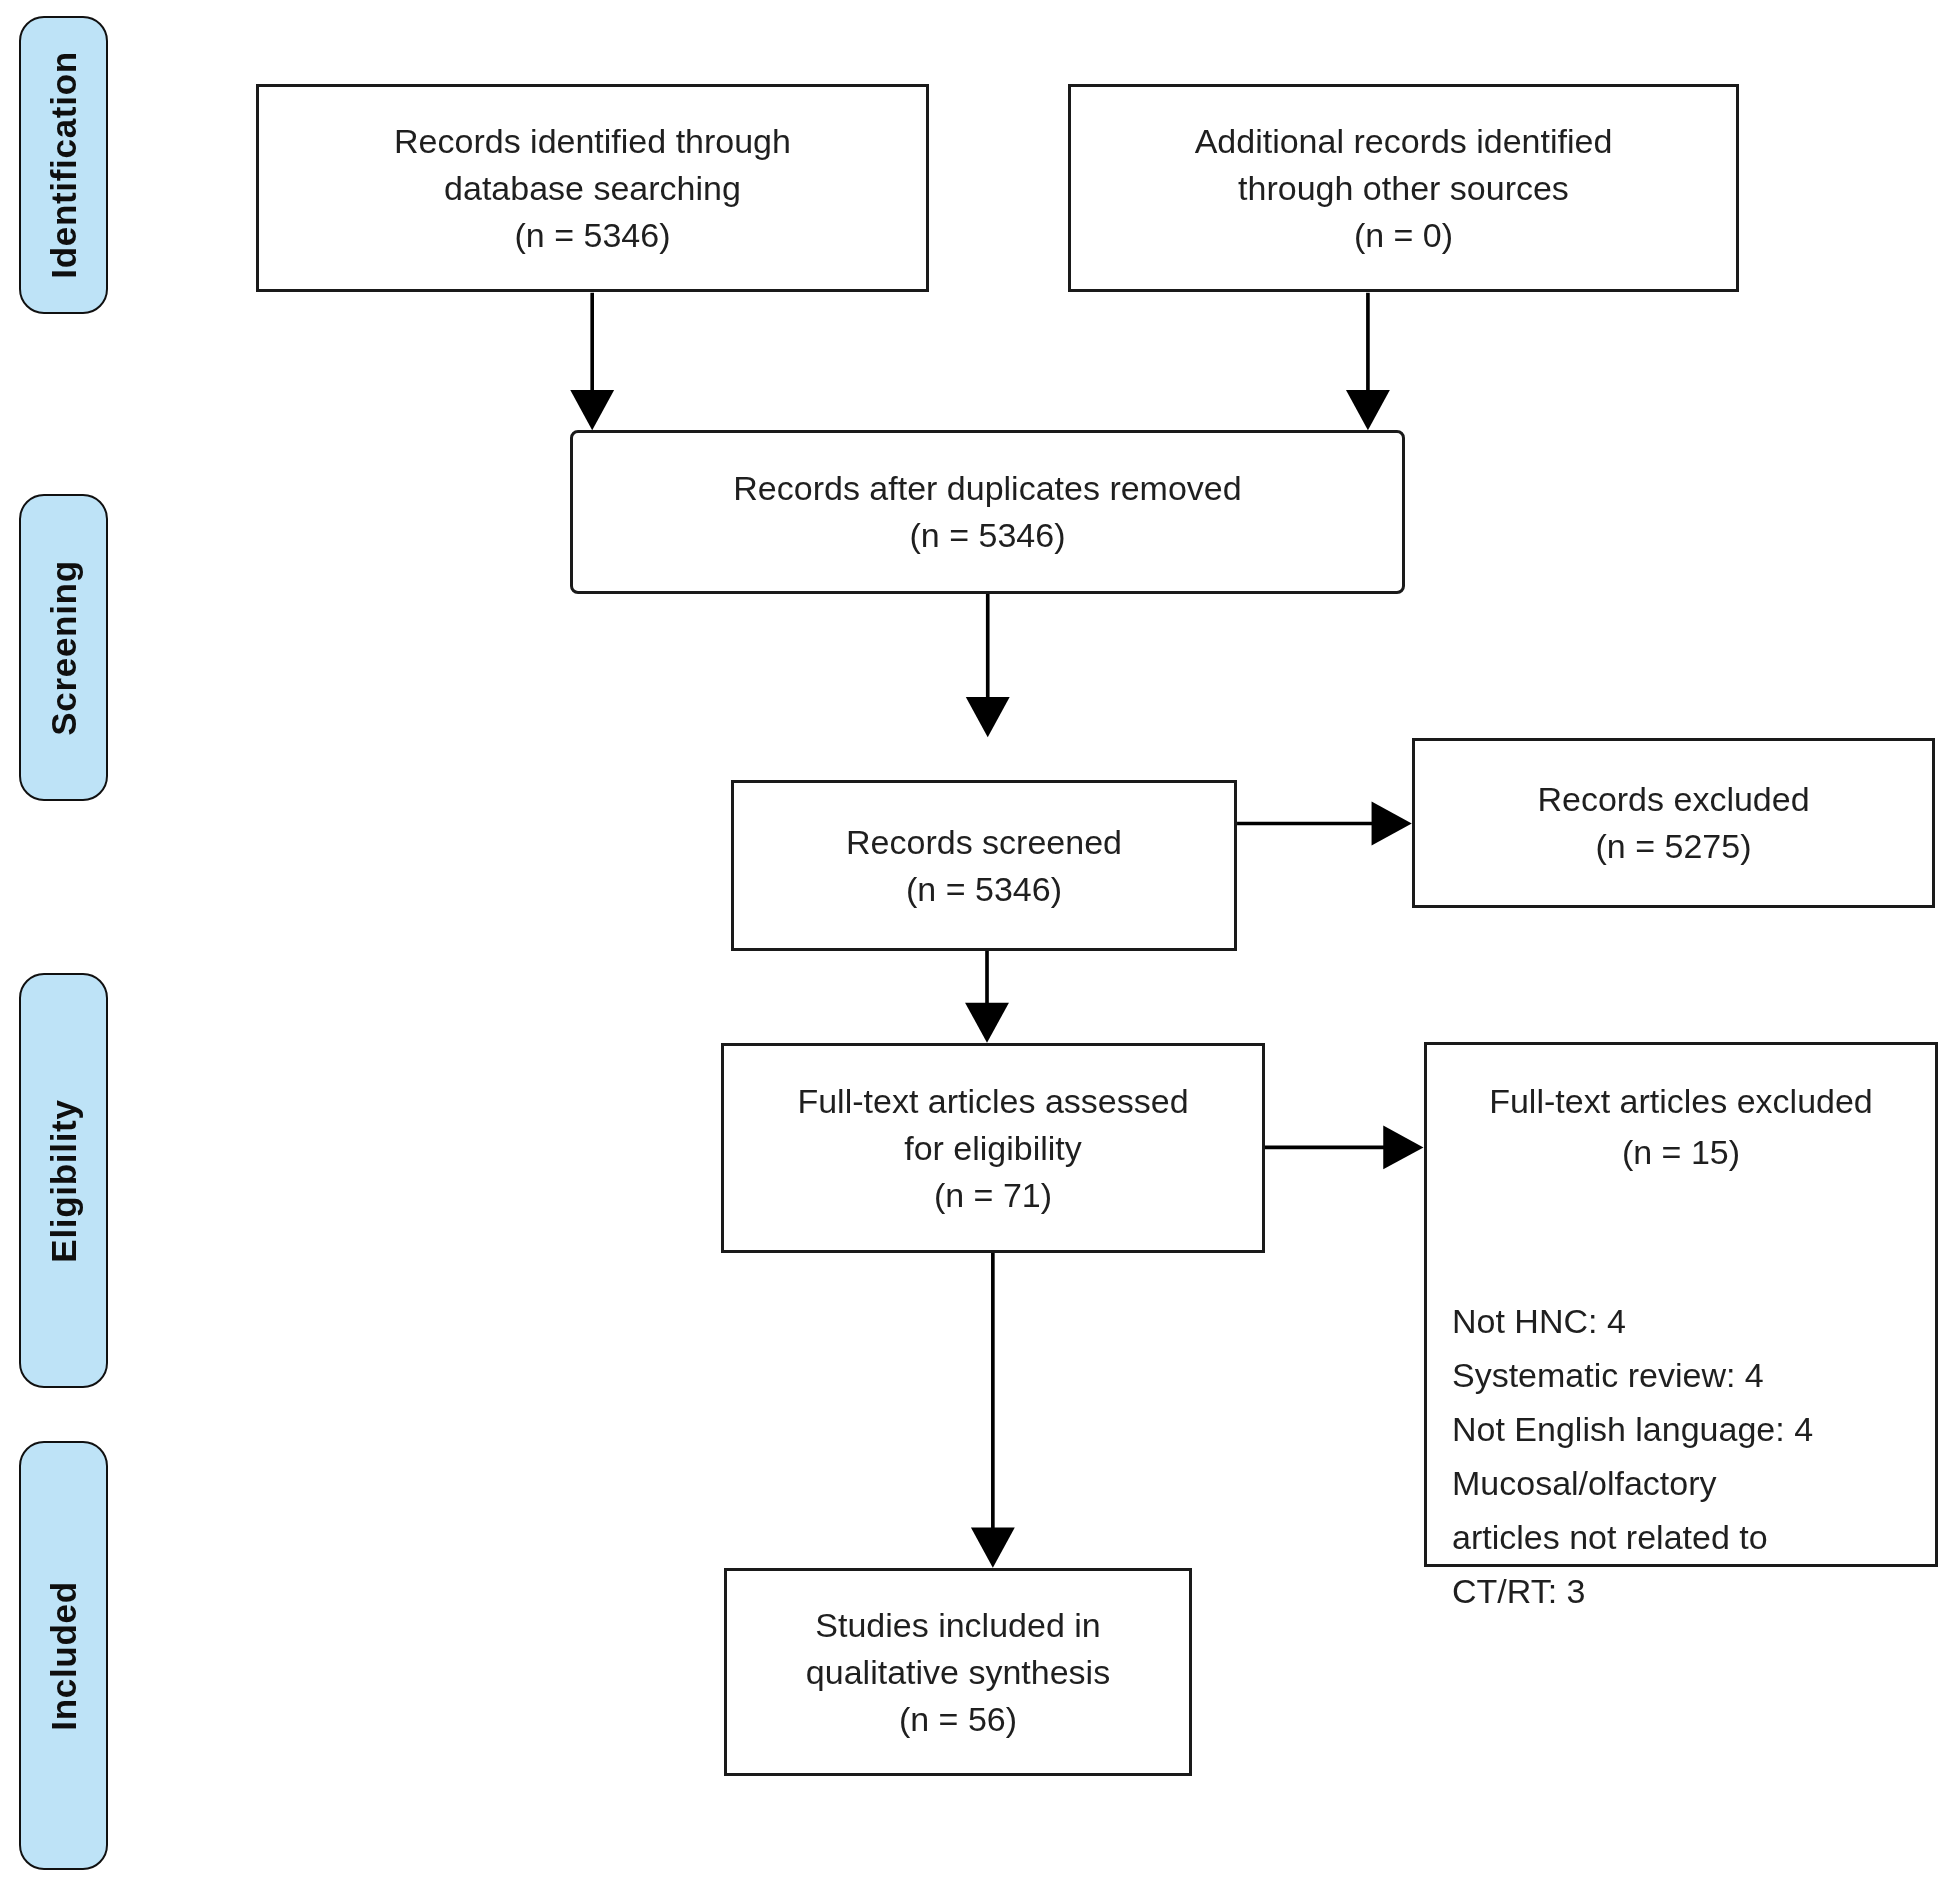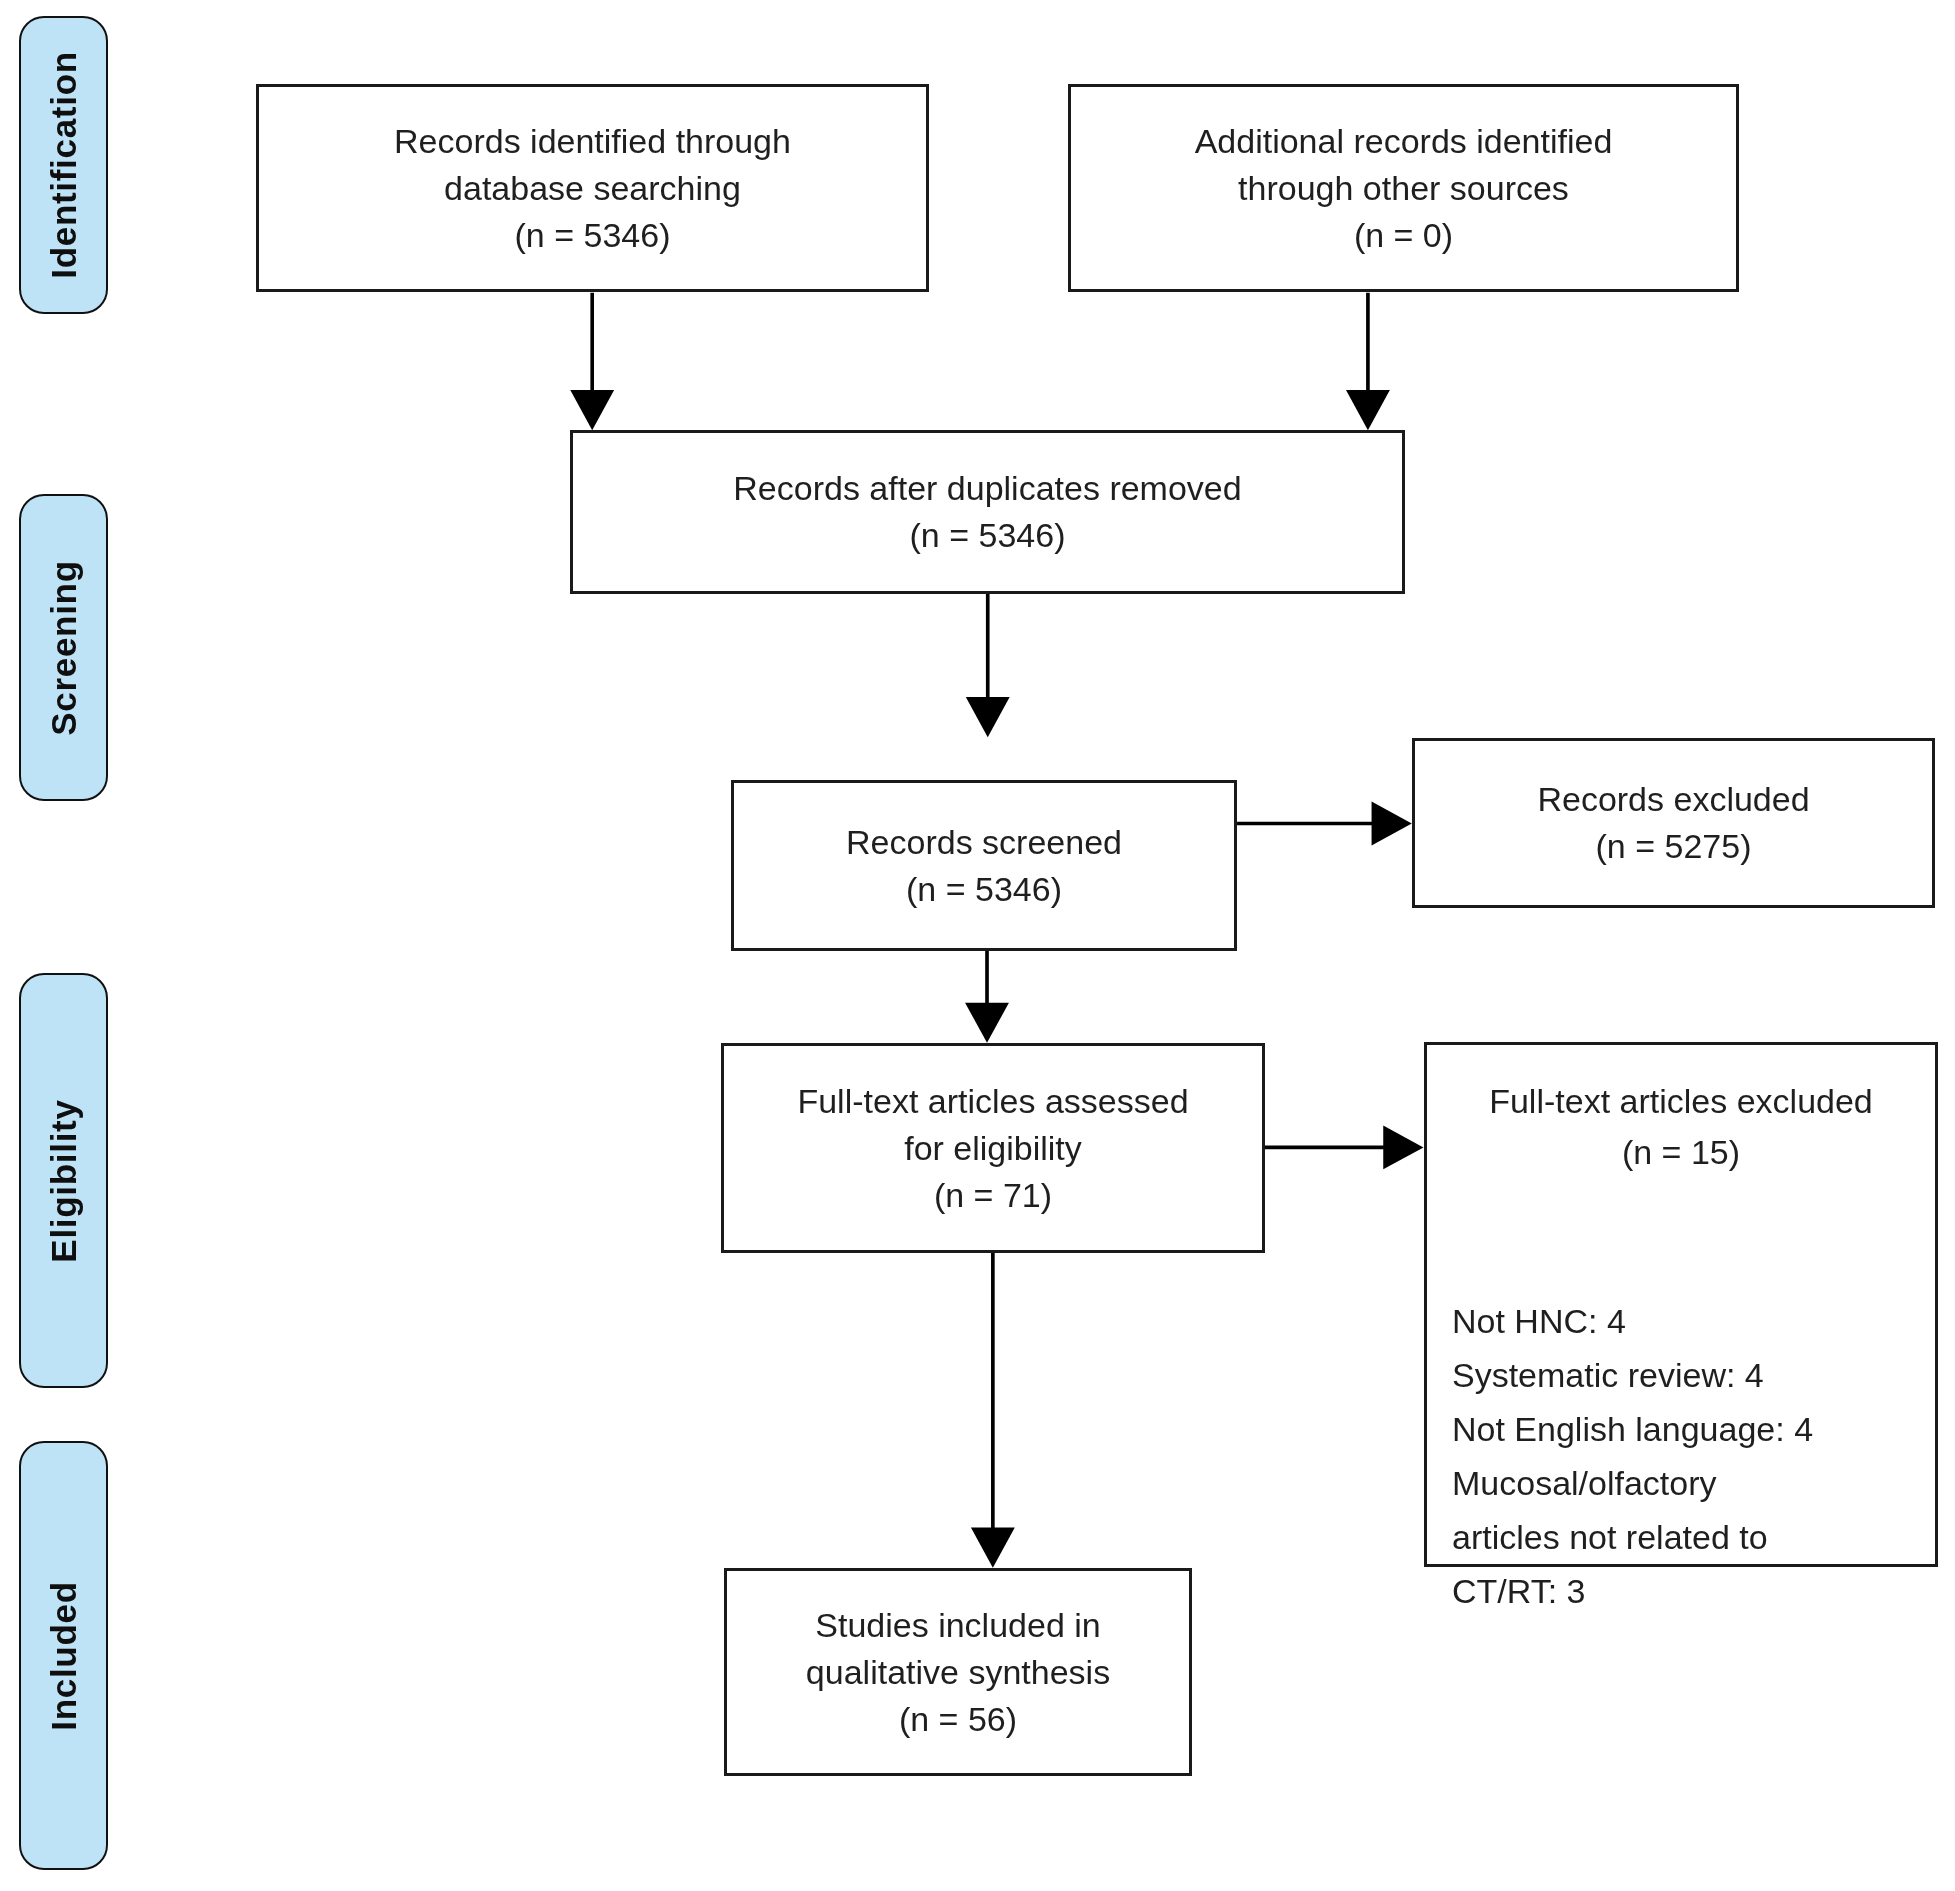--- a/index.html
+++ b/index.html
@@ -63,21 +63,21 @@
   .reasons .header { width: 100%; text-align: center; line-height: 51px; }
   .reasons .reason-list {
     width: 100%; text-align: left;
     padding: 0 3px 0 25px;
     margin-top: 86px;
     line-height: 54px;
   }
   
   #box-records-identified { left: 256px;  top: 84px;  width: 673px;  height: 208px; }
   #box-additional-records { left: 1068px; top: 84px;  width: 671px;  height: 208px; text-align: center; }
-  #box-duplicates-removed { left: 570px;  top: 430px;  width: 835px; height: 164px; }
+  #box-duplicates-removed { left: 570px;  top: 430px;  width: 835px; height: 164px; border-radius: 8px; }
   #box-records-screened   { left: 731px; top: 780px; width: 506px;  height: 171px; }
   #box-records-excluded   { left: 1412px; top: 738px; width: 523px;  height: 170px; }
   #box-fulltext-assessed  { left: 721px;  top: 1043px; width: 544px;  height: 210px; }
   #box-fulltext-excluded  { left: 1424px; top: 1042px; width: 514px;  height: 525px; }
   #box-studies-included   { left: 724px;  top: 1568px; width: 468px;  height: 208px; }
   
   #stage-identification { top: 16px;   height: 298px; }
   #stage-screening      { top: 494px;  height: 307px; }
   #stage-eligibility    { top: 973px; height: 415px; }
   #stage-included       { top: 1441px; height: 429px; }

